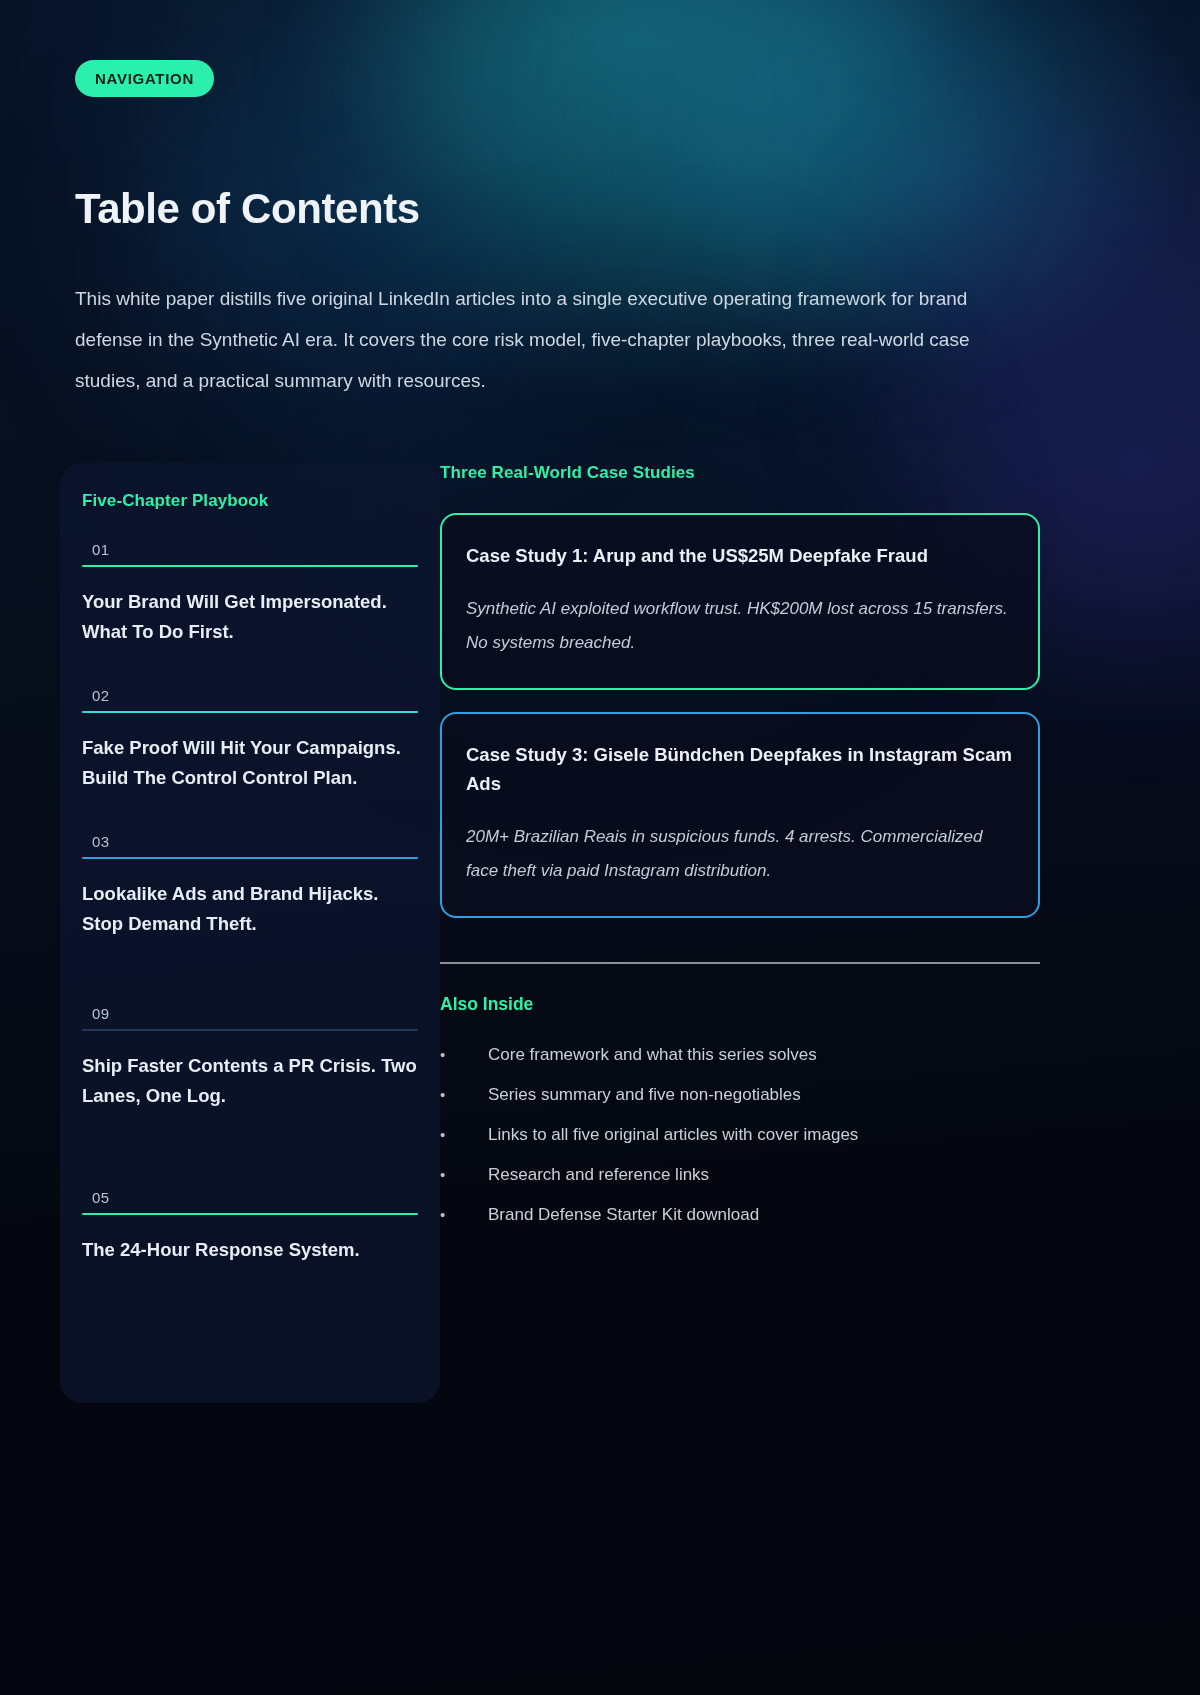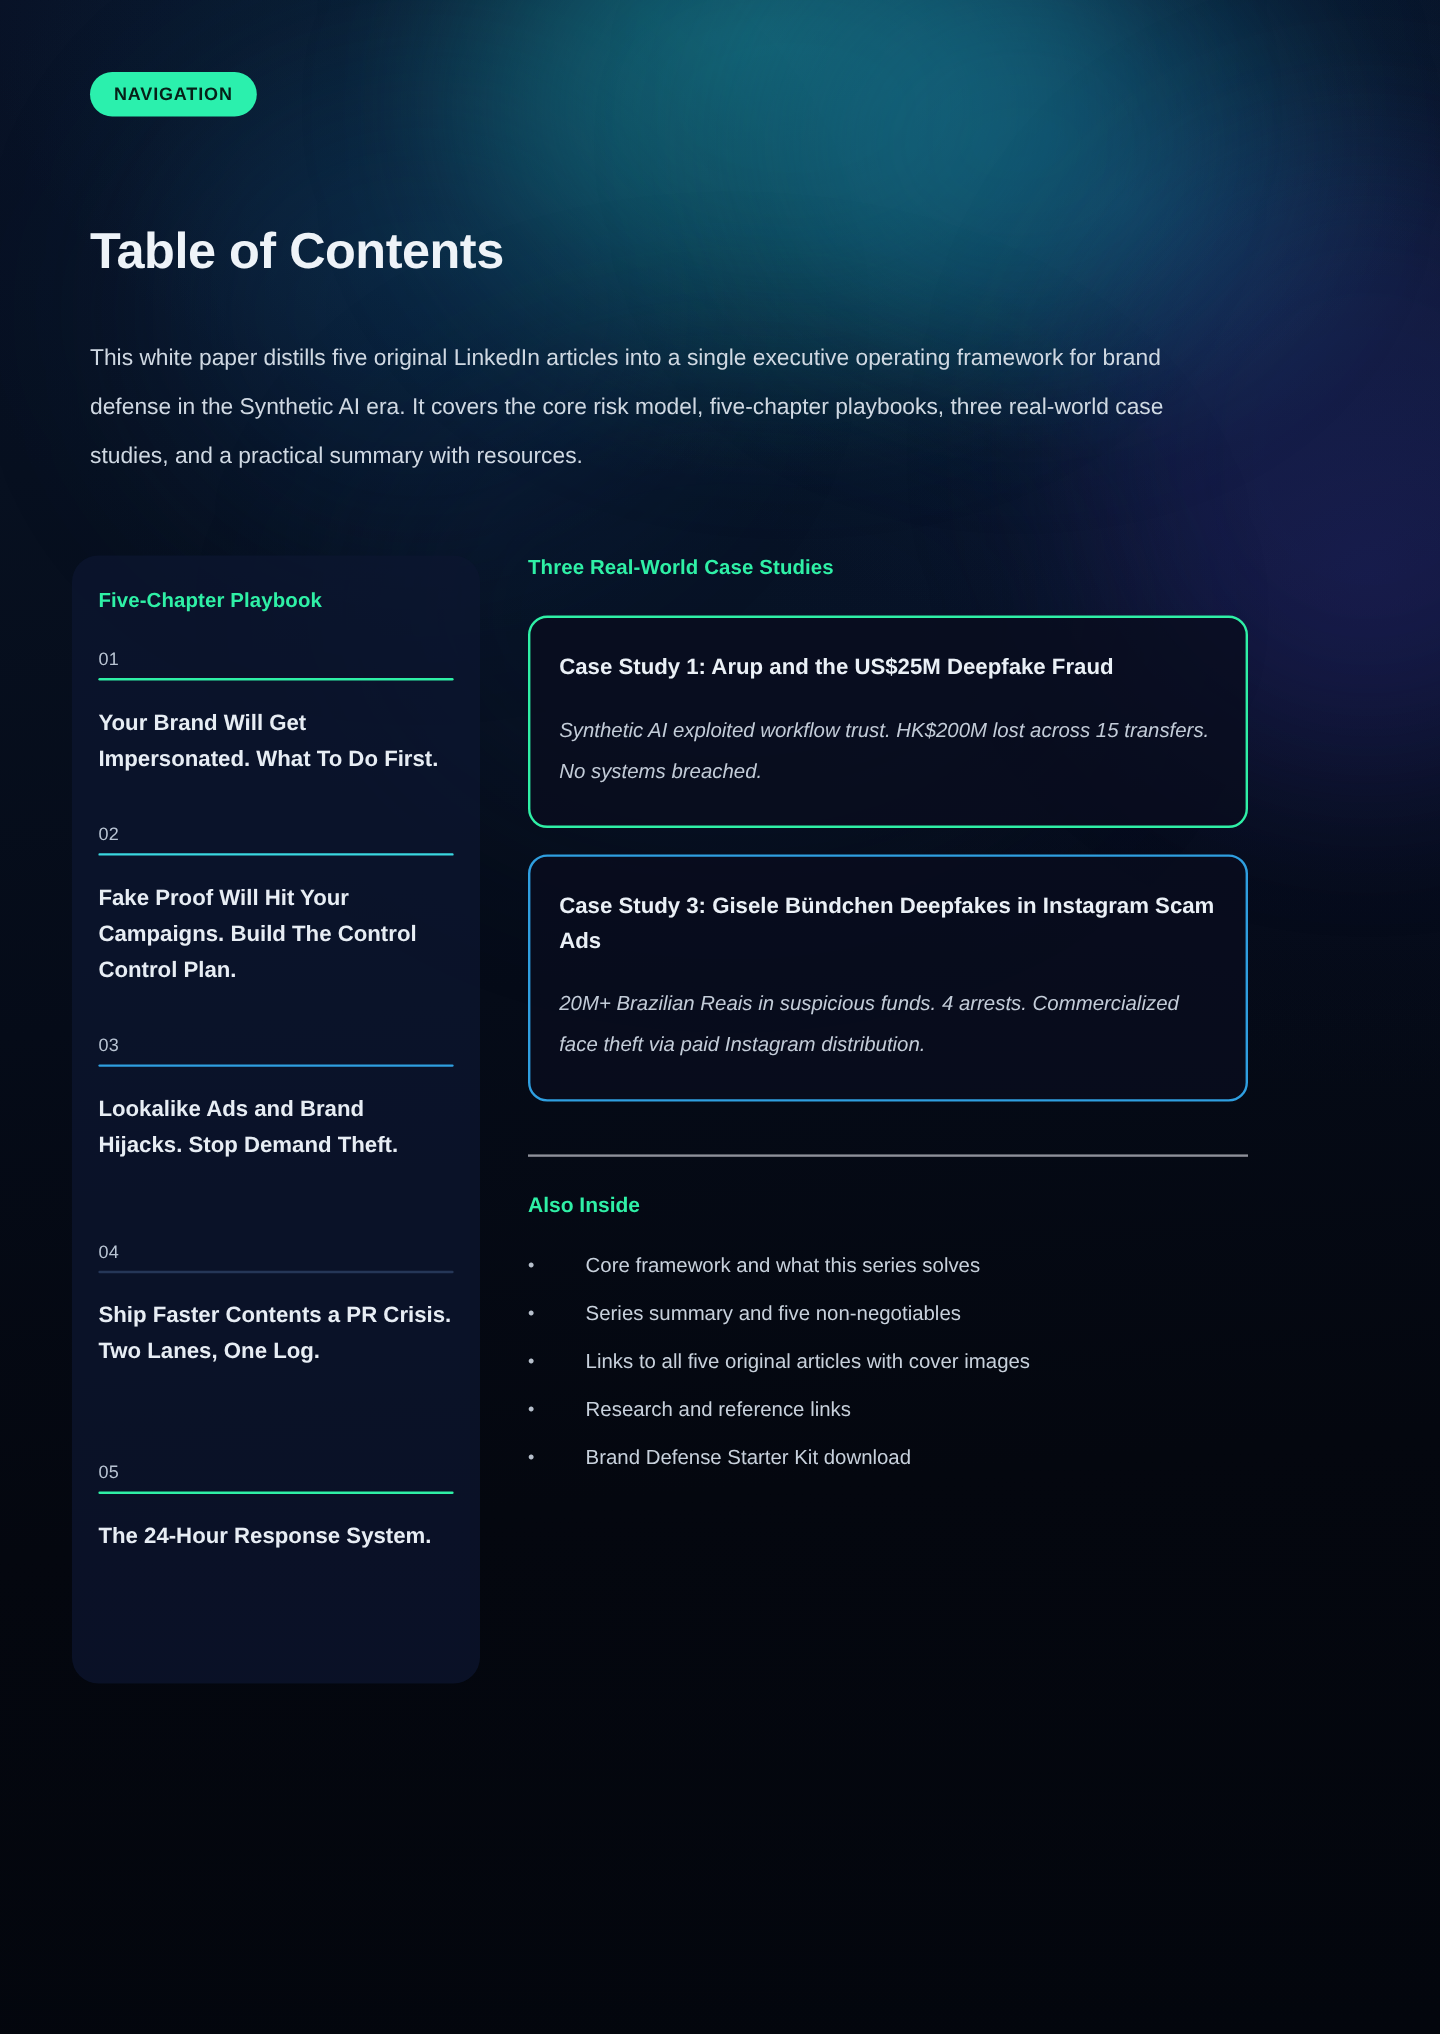--- a/index.html
+++ b/index.html
@@ -87,21 +87,21 @@
     left: 0;
     top: 463px;
     width: 1200px;
   }
 
   
   .playbook-panel {
     position: absolute;
     left: 60px;
     top: 0;
-    width: 340px;
+    width: 380px;
     min-height: 940px;
     background: rgba(12,22,48,0.72);
     border-radius: 22px;
     padding: 28px 22px 40px 22px;
   }
 
   .col-heading {
     font-size: 17px;
     font-weight: 700;
     color: #2ff0a6;
@@ -111,20 +111,21 @@
 
   .chapter { margin-bottom: 40px; }
   .chapter:last-child { margin-bottom: 0; }
 
   .chapter-num {
     font-size: 15px;
     color: #b8c3d2;
     font-weight: 400;
     padding-bottom: 7px;
     letter-spacing: 0.3px;
+    margin-left: 10px;
   }
 
   .chapter-rule {
     height: 2px;
     width: 100%;
     border-radius: 1px;
     margin-bottom: 20px;
   }
 
   .chapter-title {
@@ -246,21 +247,21 @@
           <div class="chapter-title">Fake Proof Will Hit Your Campaigns. Build The Control Control Plan.</div>
         </div>
 
         <div class="chapter gap-lg">
           <div class="chapter-num">03</div>
           <div class="chapter-rule" style="background: rgb(47, 159, 224);"></div>
           <div class="chapter-title">Lookalike Ads and Brand Hijacks. Stop Demand Theft.</div>
         </div>
 
         <div class="chapter gap-xl">
-          <div class="chapter-num">04</div>
+          <div class="chapter-num">09</div>
           <div class="chapter-rule" style="background: rgb(37, 54, 87);"></div>
           <div class="chapter-title">Ship Faster Contents a PR Crisis. Two Lanes, One Log.</div>
         </div>
 
         <div class="chapter">
           <div class="chapter-num">05</div>
           <div class="chapter-rule" style="background: rgb(47, 240, 166);"></div>
           <div class="chapter-title">The 24-Hour Response System.</div>
         </div>
       </section>

